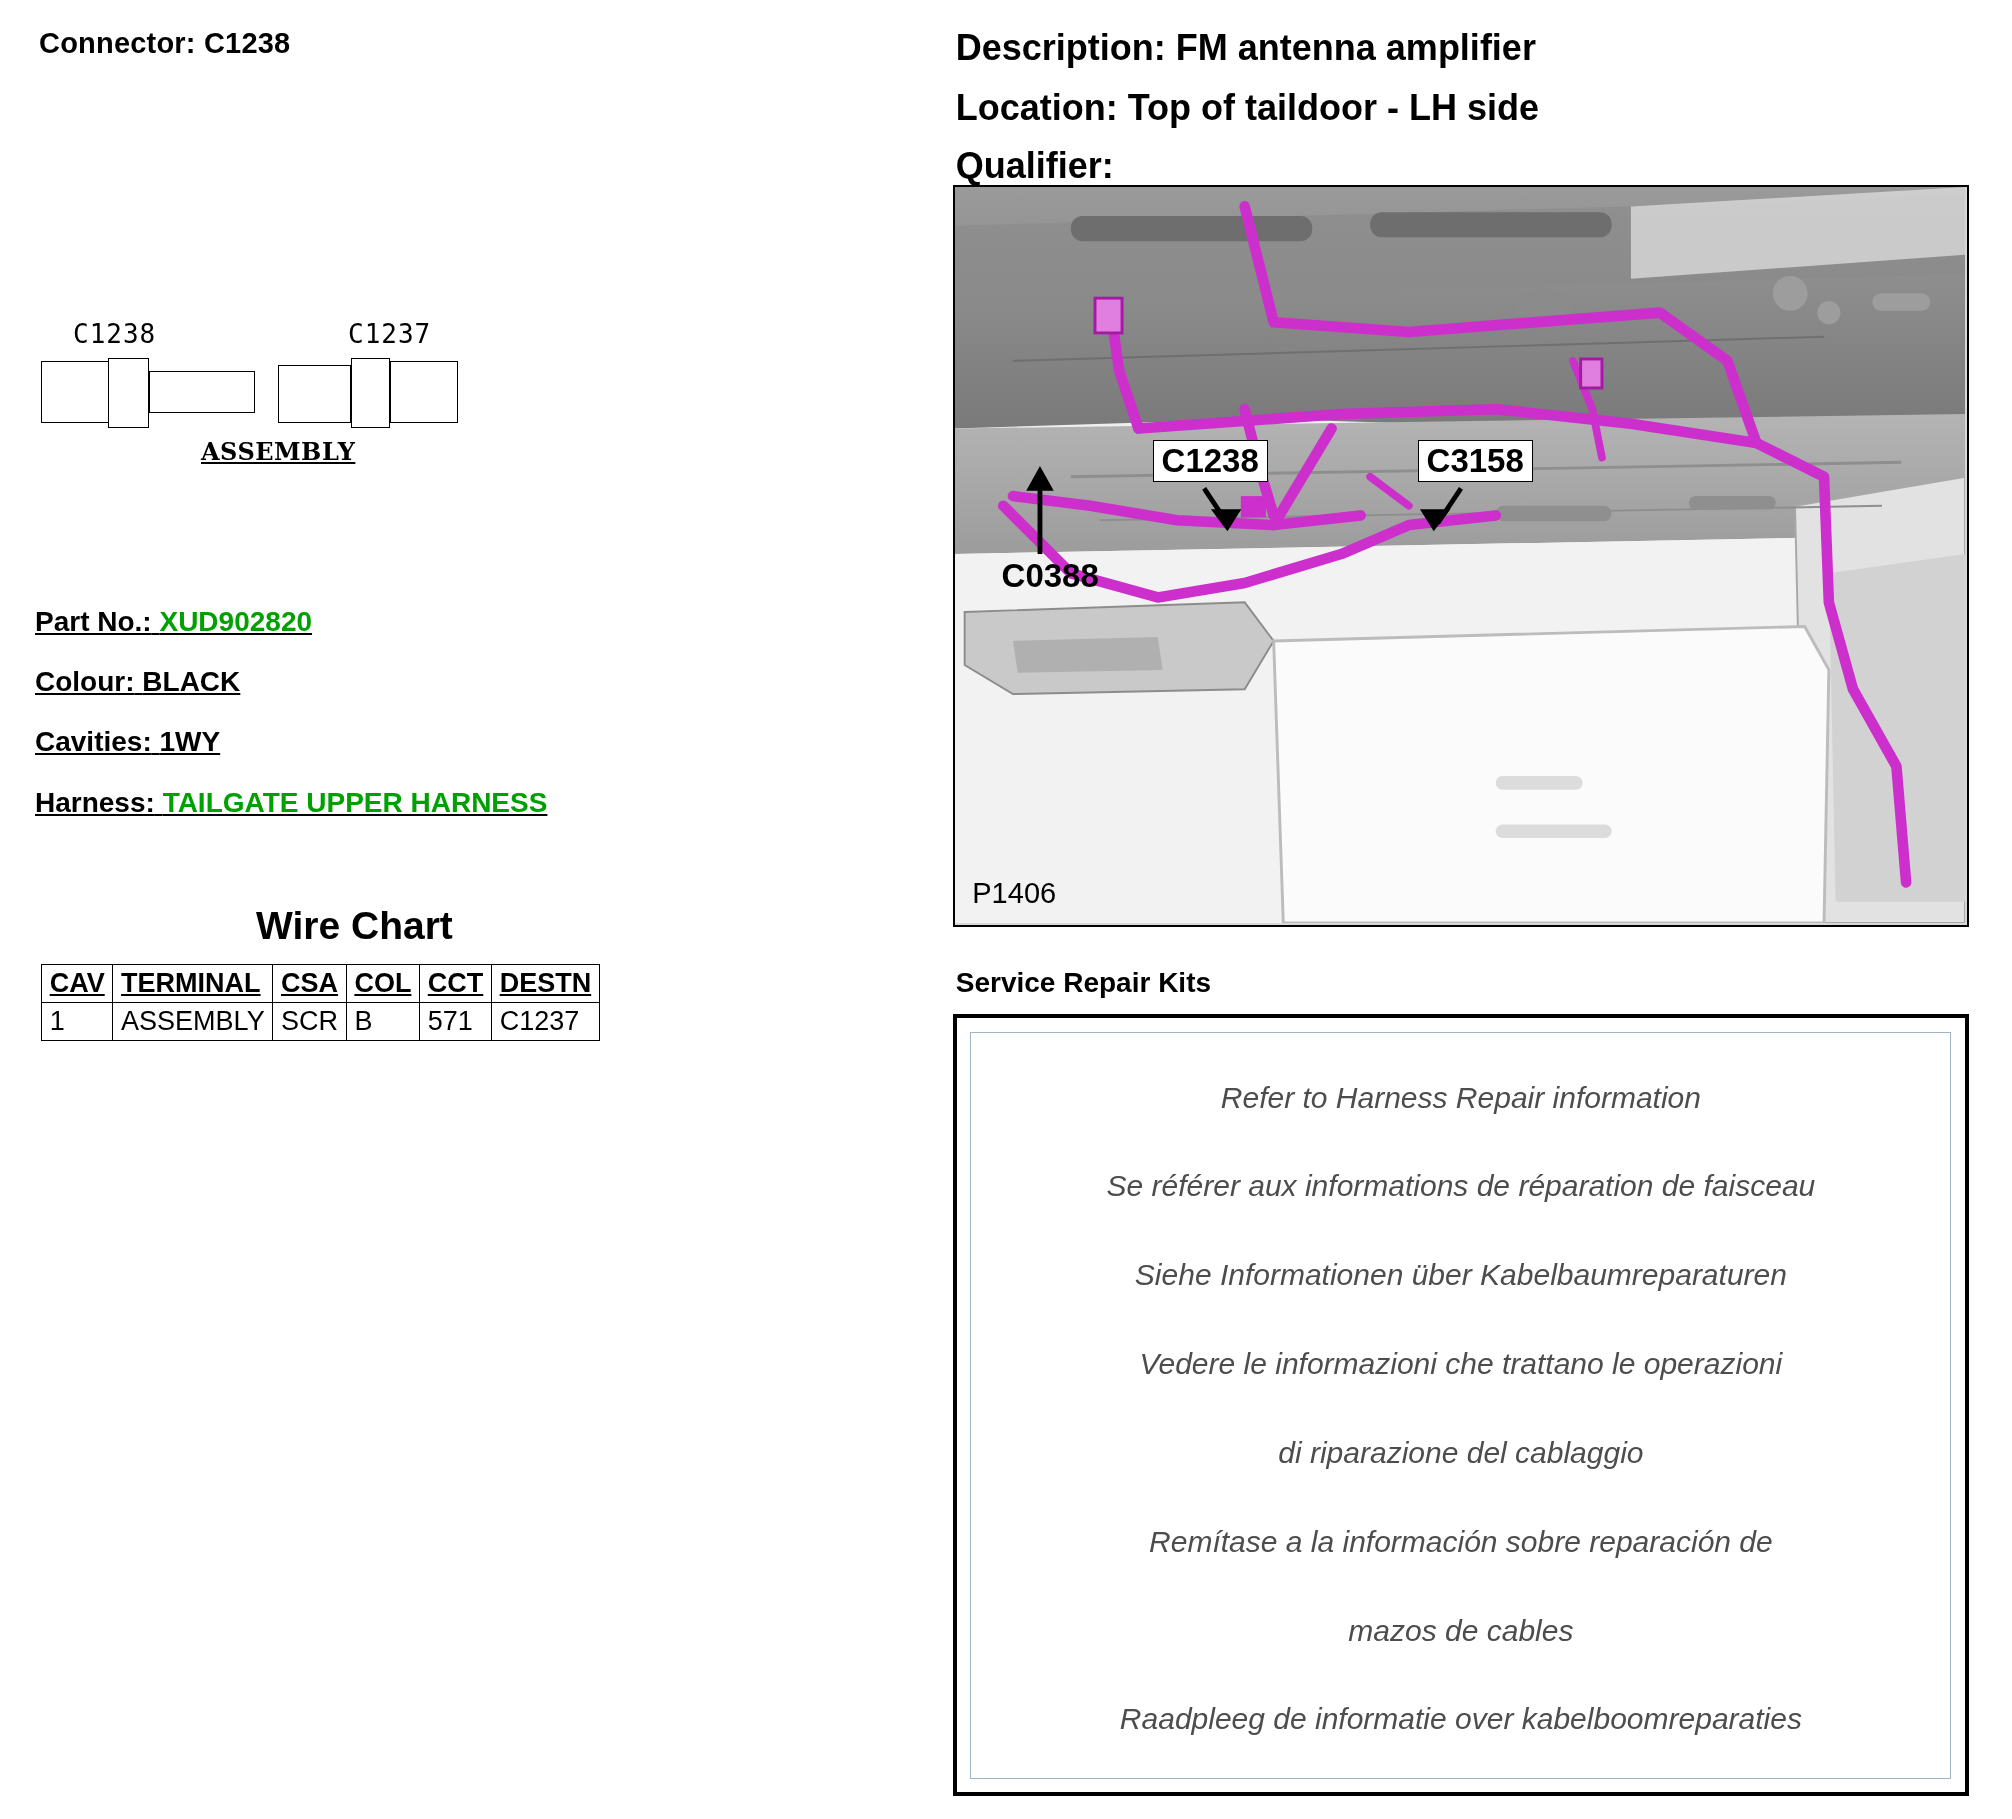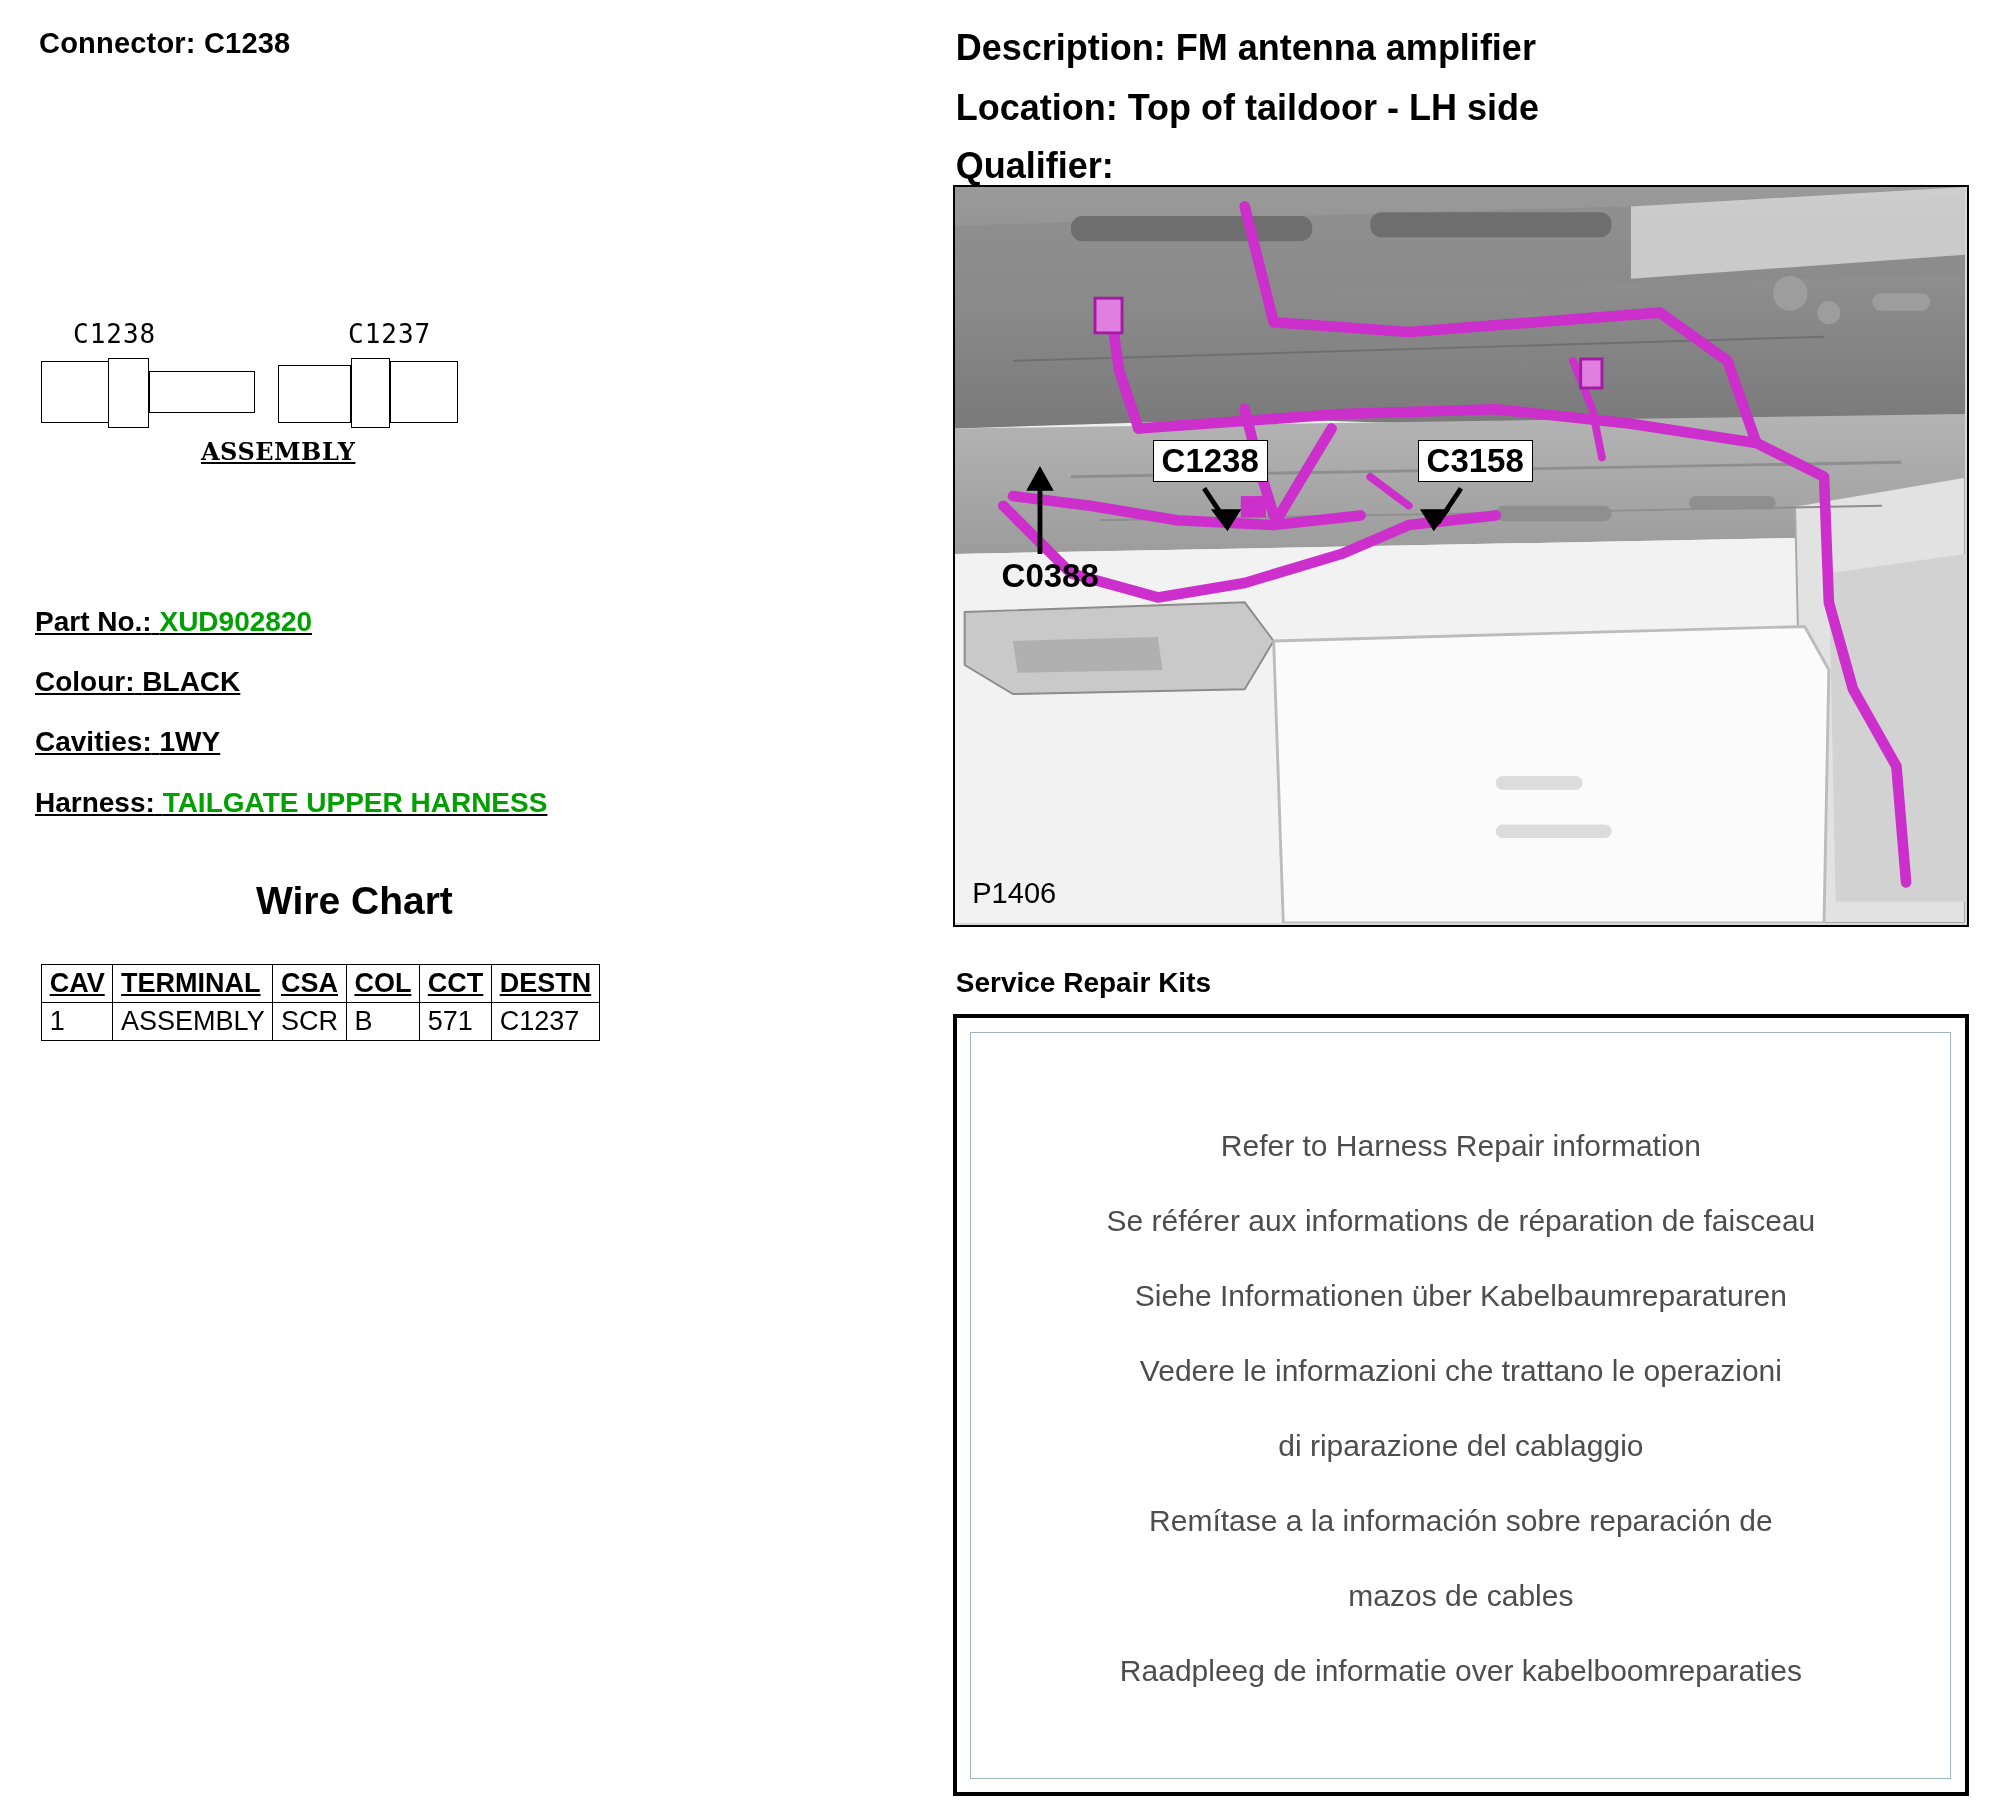--- a/index.html
+++ b/index.html
@@ -89,21 +89,21 @@
   .info-line .val-green { color: #00a000; }
   .info-line .val-black { color: #000; }
   .l-part    { top: 606px; }
   .l-colour  { top: 666px; }
   .l-cavity  { top: 726px; }
   .l-harness { top: 787px; }
 
   .wire-chart-title {
     position: absolute;
     left: 256px;
-    top: 879px;
+    top: 904px;
     font-size: 39px;
     font-weight: bold;
   }
 
   table.wire-chart {
     position: absolute;
     left: 41px;
     top: 964px;
     border-collapse: collapse;
     font-size: 27px;
@@ -195,22 +195,23 @@
     padding: 13.5px;
   }
   .srk-inner {
     width: 100%;
     height: 100%;
     border: 1.9px solid #9fb5c4;
     box-sizing: border-box;
     display: flex;
     flex-direction: column;
     align-items: center;
-    justify-content: center;
+    justify-content: space-between;
     padding-top: 48px;
+    font-style: italic;
   }
   .srk-line {
     font-size: 30px;
     color: #4d4d4d;
     margin: 0 0 41px 0;
     text-align: center;
     font-family: "Liberation Sans", sans-serif;
   }
 </style>
 </head>

